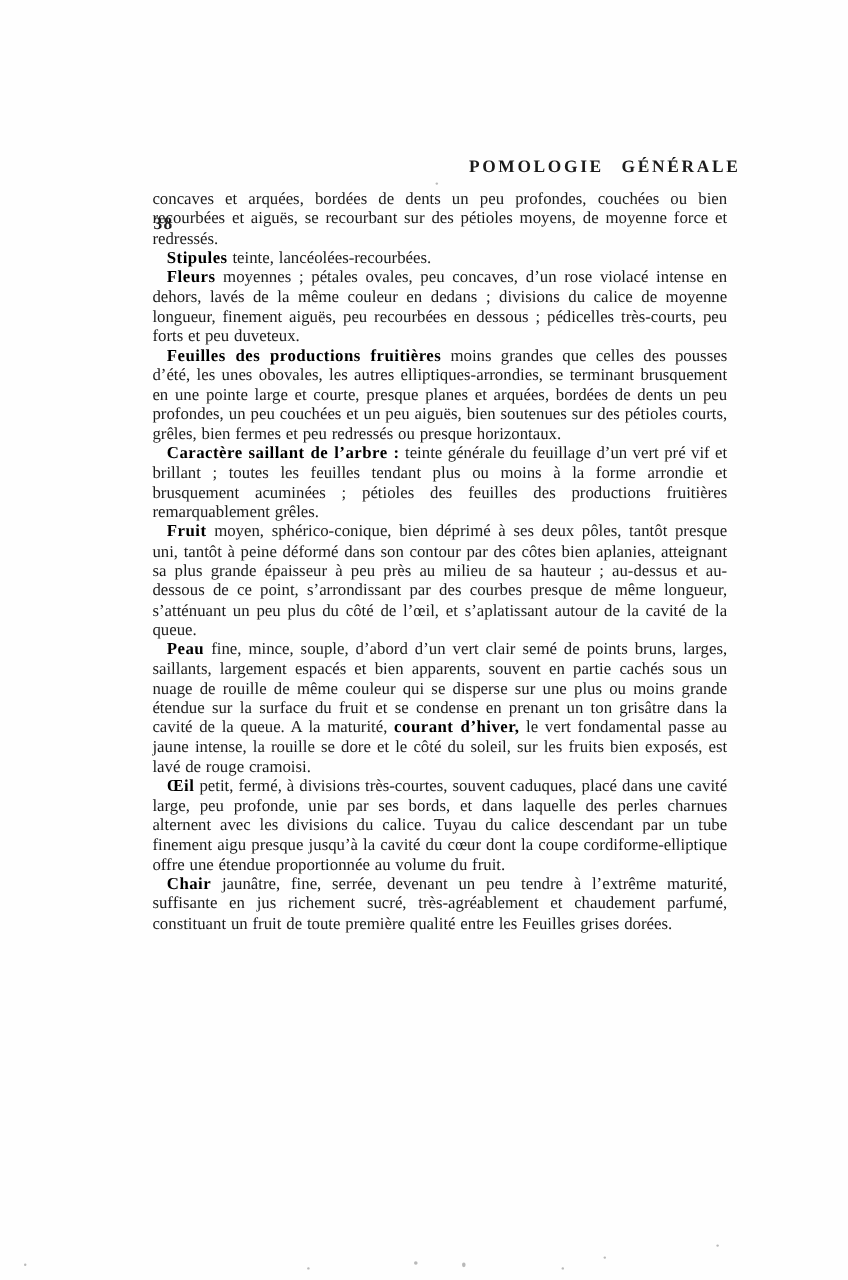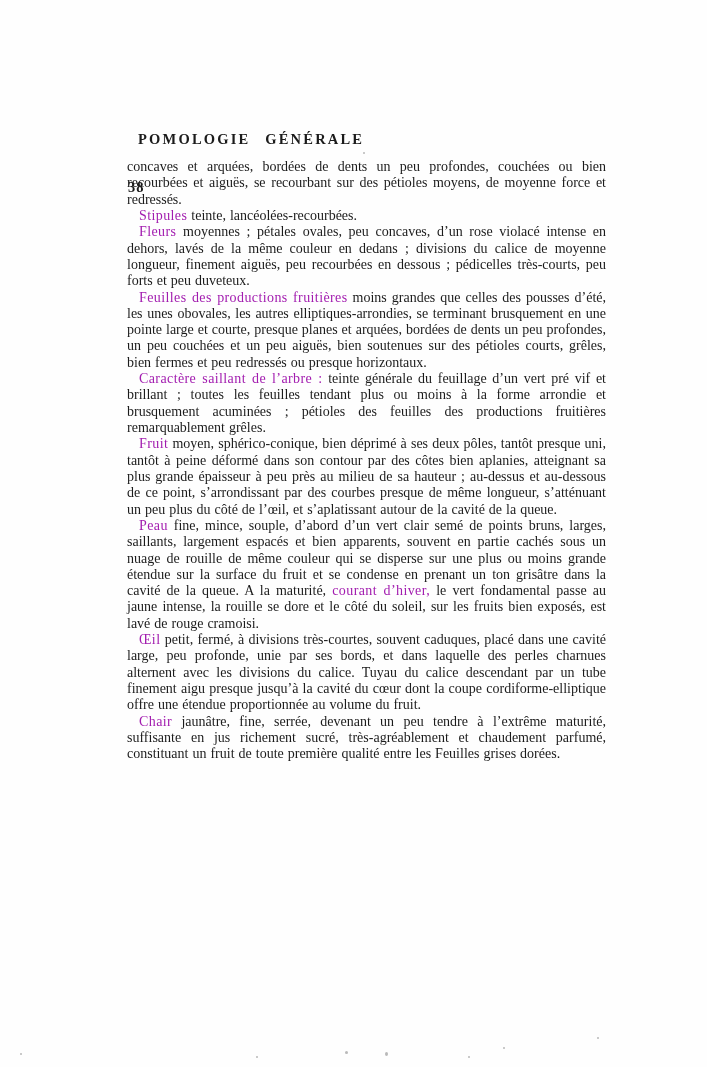--- a/index.html
+++ b/index.html
@@ -28,40 +28,40 @@
     left: 1px;
     top: 0;
     font-size: 14.5px;
     font-weight: 700;
     letter-spacing: 1px;
     margin-top: 48px;
   }
   .running-title {
     position: relative;
     left: 11px;
-    text-align: left;
+    text-align: right;
     font-size: 14.5px;
     font-weight: 700;
     letter-spacing: 2.2px;
     word-spacing: 9px;
     white-space: nowrap;
   }
   .page-body p {
     margin: 0;
     text-align: justify;
     font-size: 14px;
     line-height: 16.32px;
     text-indent: 12px;
     word-spacing: 0.5px;
   }
   .page-body p.no-indent { text-indent: 0; }
   .lead {
-    font-weight: 400;
+    font-weight: 700;
     letter-spacing: 0.4px;
-    color: #a21caf;
+    color: #000000;
   }
   .speck {
     position: absolute;
     background: #8a8a8a;
     border-radius: 50%;
     width: 2px;
     height: 2px;
     opacity: 0.6;
   }
 </style>

